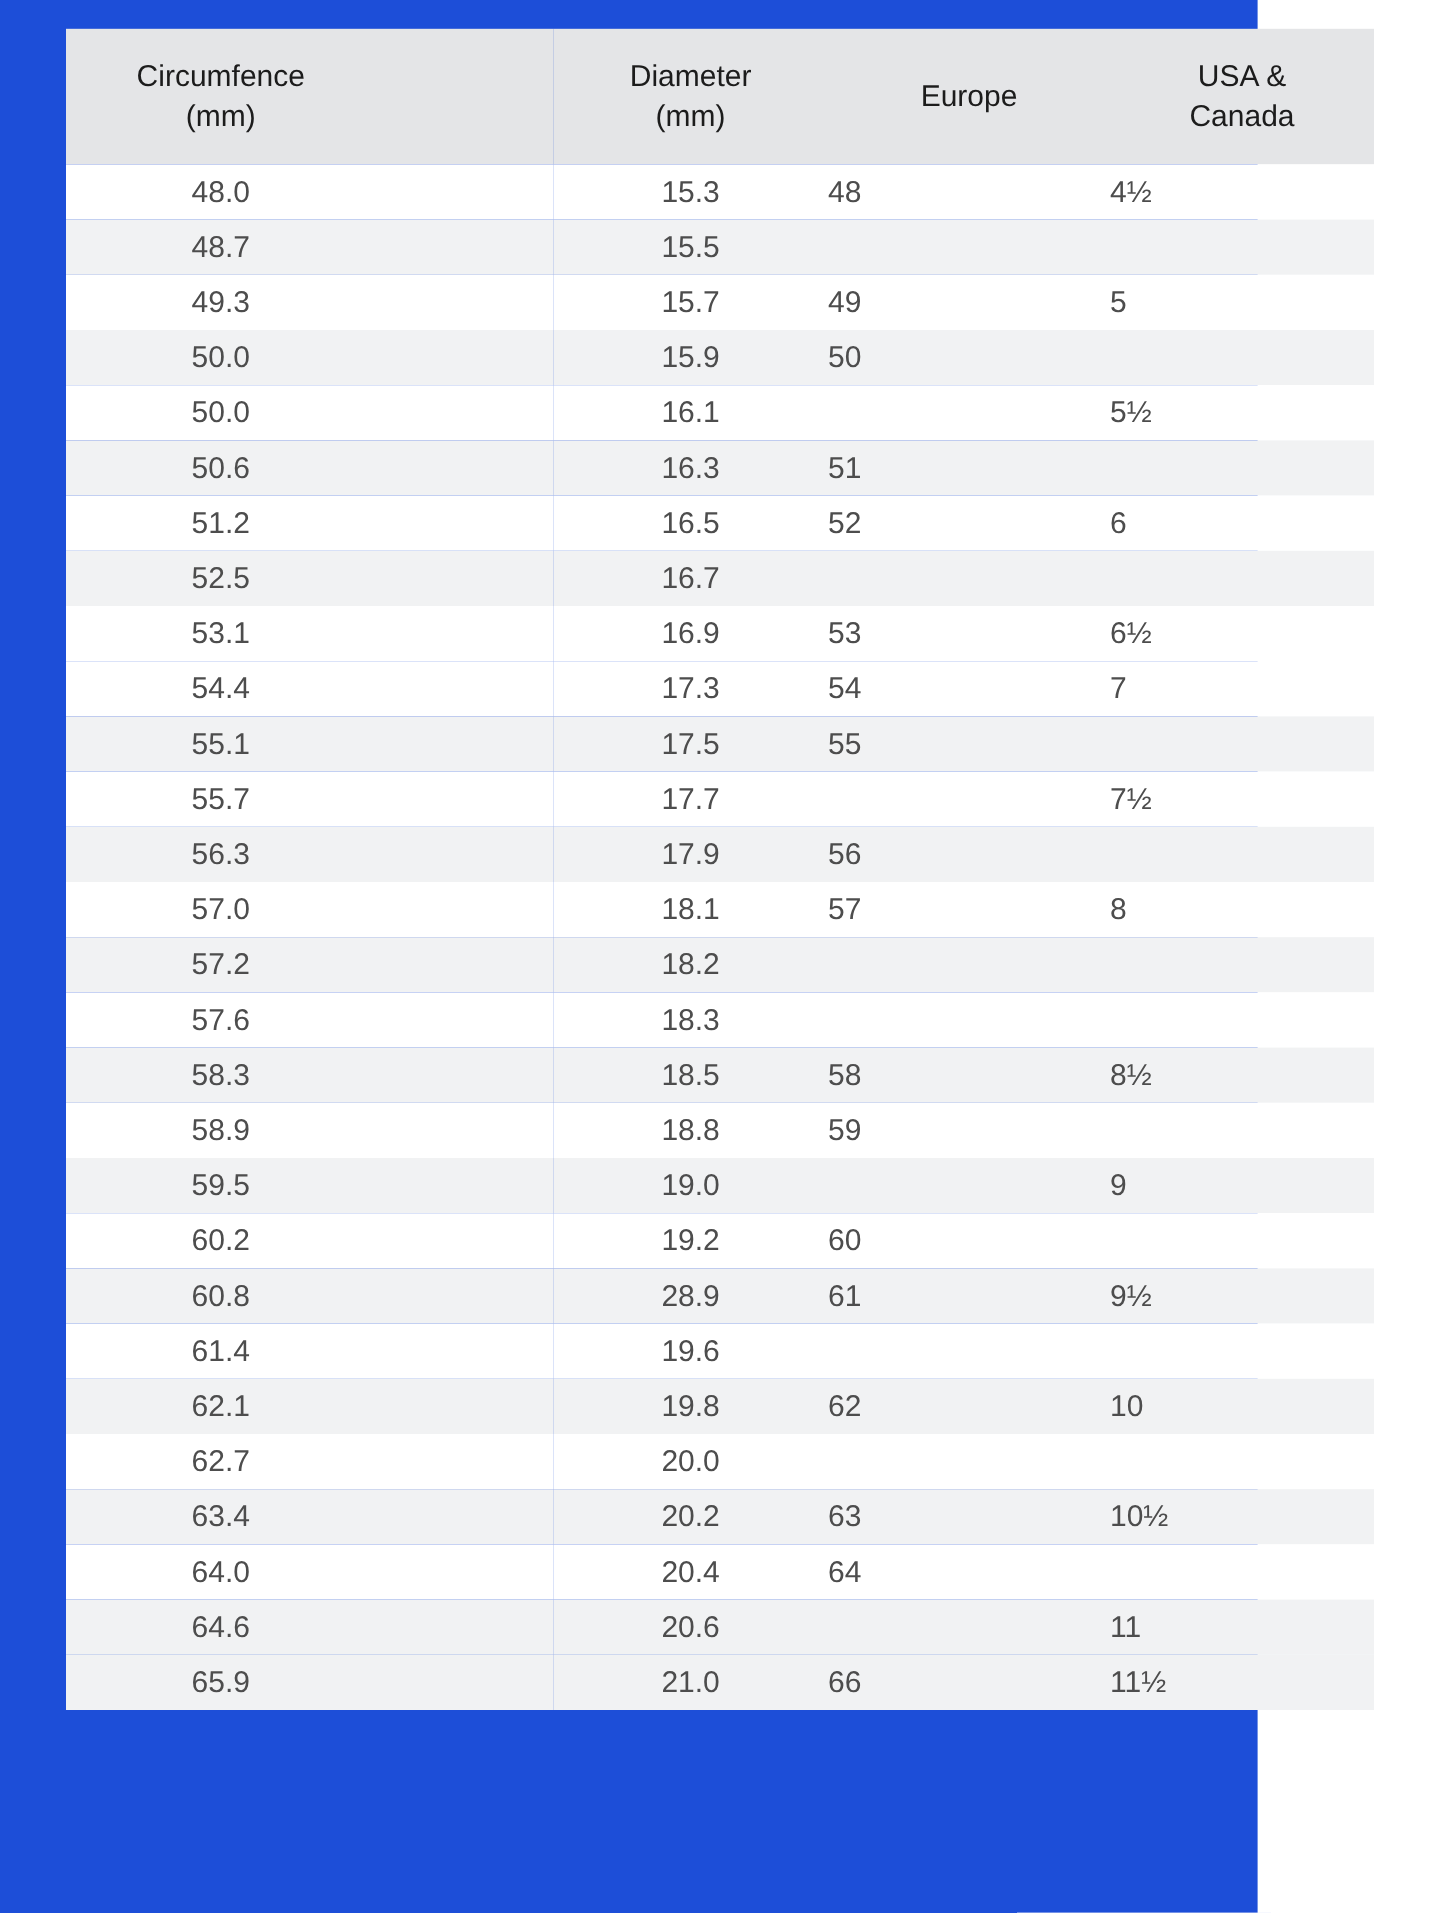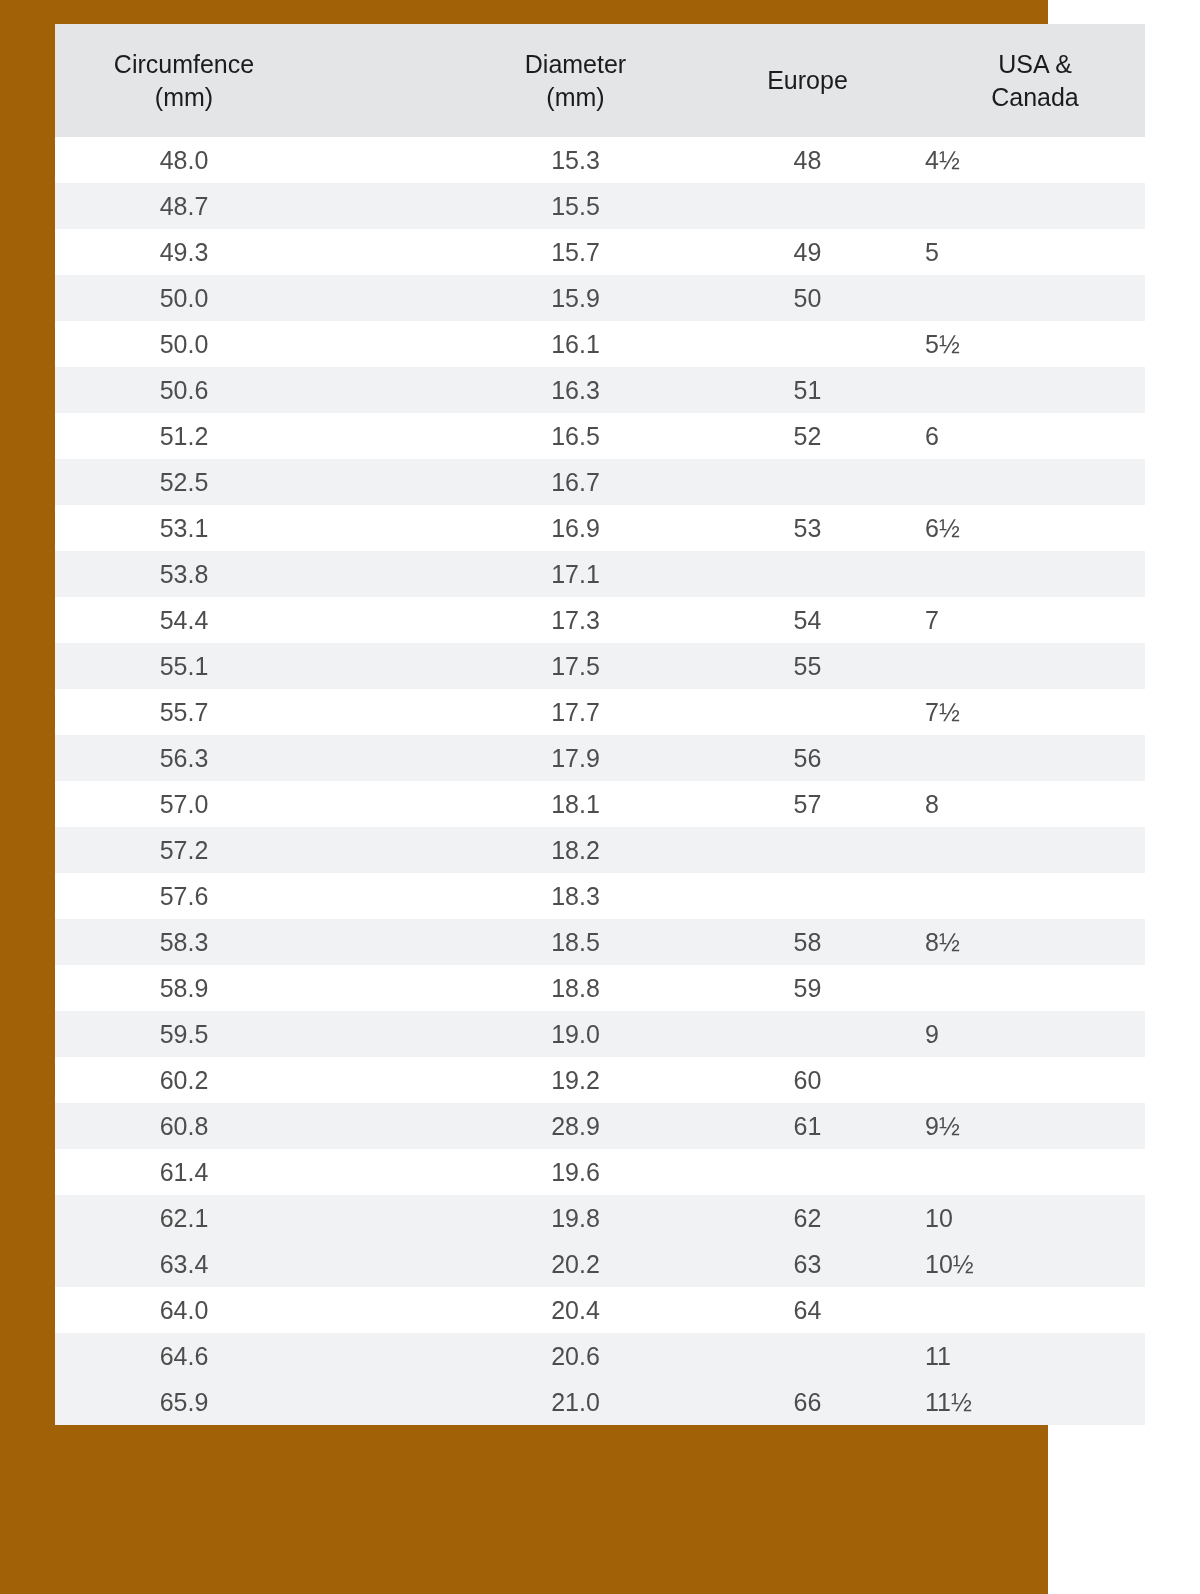--- a/index.html
+++ b/index.html
@@ -12,21 +12,21 @@
     height: 1594px;
     font-family: "Liberation Sans", sans-serif;
     -webkit-font-smoothing: antialiased;
     overflow: hidden;
   }
 
   .page {
     position: relative;
     width: 1048px;
     height: 1594px;
-    background: #a16207;
+    background: #1d4ed8;
     box-sizing: border-box;
   }
 
   .size-table {
     position: absolute;
     left: 55px;
     top: 24px;
     width: 1090px;
     border-collapse: collapse;
     table-layout: fixed;
@@ -73,21 +73,21 @@
     line-height: 46px;
     color: #4d4d4d;
     text-align: center;
     vertical-align: middle;
     border: none;
     font-weight: 400;
   }
 
   tbody td.col-circ { }
   tbody td.col-diam { }
-  tbody td.col-eur  { text-align: center; }
+  tbody td.col-eur  { text-align: left; }
   tbody td.col-usa  { text-align: left; }
 
   
   tbody td.col-circ { padding-right: 148px; }
   thead th.col-circ { padding-right: 148px; }
   tbody td.col-diam { padding-right: 0px; }
   tbody td.col-eur  { padding-right: 0px; }
   tbody td.col-usa  { padding-right: 0px; }
 </style>
 </head>
@@ -169,26 +169,20 @@
           <td class="col-diam">16.7</td>
           <td class="col-eur"></td>
           <td class="col-usa"></td>
         </tr>
         <tr>
           <td class="col-circ">53.1</td>
           <td class="col-diam">16.9</td>
           <td class="col-eur">53</td>
           <td class="col-usa">6½</td>
         </tr>
-        <tr class="striped">
-          <td class="col-circ">53.8</td>
-          <td class="col-diam">17.1</td>
-          <td class="col-eur"></td>
-          <td class="col-usa"></td>
-        </tr>
         <tr>
           <td class="col-circ">54.4</td>
           <td class="col-diam">17.3</td>
           <td class="col-eur">54</td>
           <td class="col-usa">7</td>
         </tr>
         <tr class="striped">
           <td class="col-circ">55.1</td>
           <td class="col-diam">17.5</td>
           <td class="col-eur">55</td>
@@ -259,20 +253,26 @@
           <td class="col-diam">19.6</td>
           <td class="col-eur"></td>
           <td class="col-usa"></td>
         </tr>
         <tr class="striped">
           <td class="col-circ">62.1</td>
           <td class="col-diam">19.8</td>
           <td class="col-eur">62</td>
           <td class="col-usa">10</td>
         </tr>
+        <tr>
+          <td class="col-circ">62.7</td>
+          <td class="col-diam">20.0</td>
+          <td class="col-eur"></td>
+          <td class="col-usa"></td>
+        </tr>
         <tr class="striped">
           <td class="col-circ">63.4</td>
           <td class="col-diam">20.2</td>
           <td class="col-eur">63</td>
           <td class="col-usa">10½</td>
         </tr>
         <tr>
           <td class="col-circ">64.0</td>
           <td class="col-diam">20.4</td>
           <td class="col-eur">64</td>

